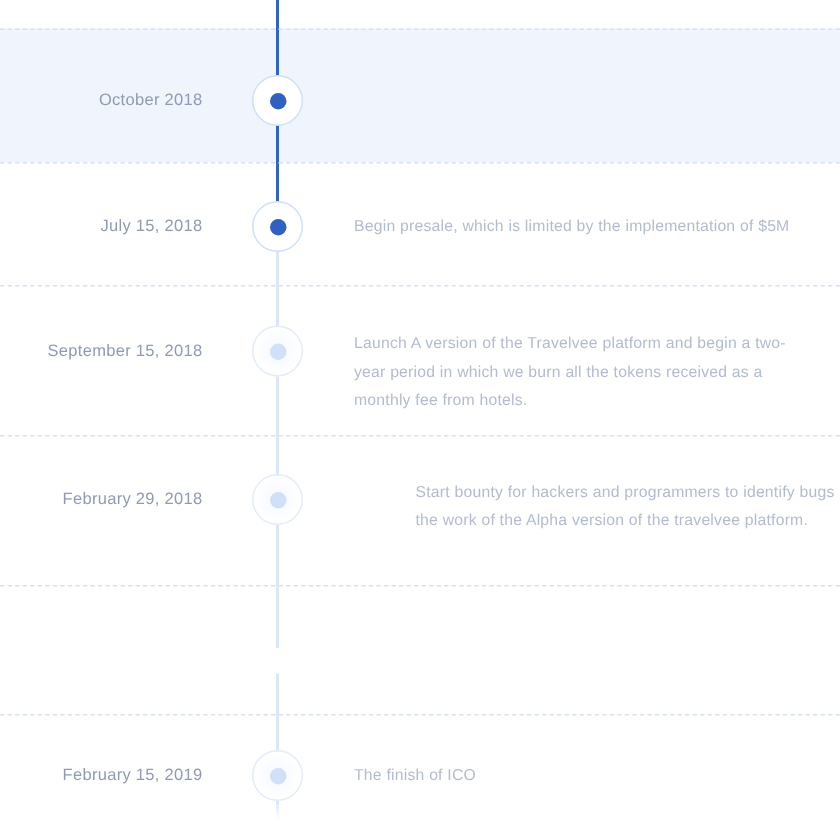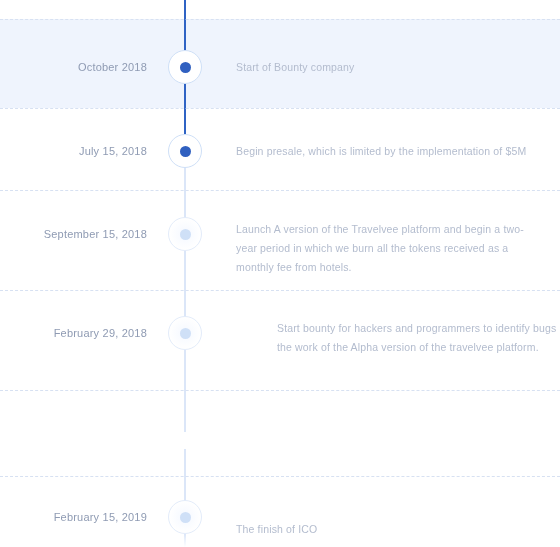--- a/index.html
+++ b/index.html
@@ -56,21 +56,20 @@
 
   .date{
     position:absolute;
     left:0;
     width:135px;
     text-align:right;
     font-size:11px;
     color:#8f9bb3;
     letter-spacing:.2px;
     white-space:nowrap;
-    padding-left:12px;
   }
 
   .desc{
     position:absolute;
     left:236px;
     width:300px;
     font-size:10.5px;
     line-height:19px;
     color:#b3bcce;
     letter-spacing:.15px;
@@ -129,21 +128,20 @@
   <div class="divider" style="top:290px;"></div>
   <div class="divider" style="top:390px;"></div>
   <div class="divider" style="top:476px;"></div>
 
   <div class="row" style="top:50px;height:34px;">
     <div class="date" style="top:11px;">October 2018</div>
     <div class="marker active" style="top:0px;">
       <span class="ring"></span>
       <span class="dot"></span>
     </div>
-    <div class="desc" style="top:8px;">Start of Bounty company</div>
   </div>
 
   <div class="row" style="top:134px;height:34px;">
     <div class="date" style="top:11px;">July 15, 2018</div>
     <div class="marker active" style="top:0px;">
       <span class="ring"></span>
       <span class="dot"></span>
     </div>
     <div class="desc" style="top:8px;">Begin presale, which is limited by the implementation of $5M</div>
   </div>
@@ -166,16 +164,16 @@
     <div class="desc" style="top:3px;margin-left:41px;">Start bounty for hackers and programmers to identify bugs in the work of the Alpha version of the travelvee platform.</div>
   </div>
 
 
   <div class="row" style="top:500px;height:34px;">
     <div class="date" style="top:11px;">February 15, 2019</div>
     <div class="marker inactive" style="top:0px;">
       <span class="ring"></span>
       <span class="dot"></span>
     </div>
-    <div class="desc" style="top:8px;margin-top:12px;">The finish of ICO</div>
+    <div class="desc" style="top:8px;">The finish of ICO</div>
   </div>
 
 </div>
 
 </body></html>

